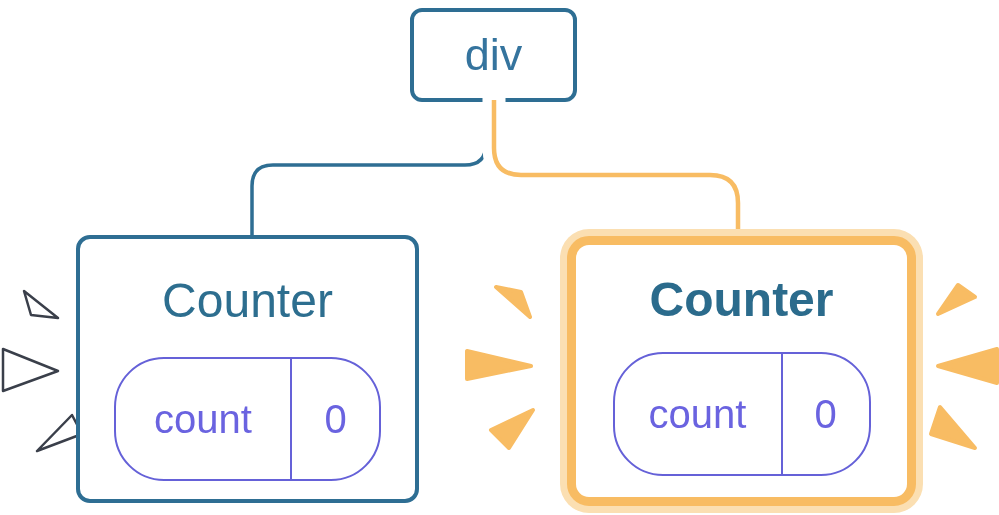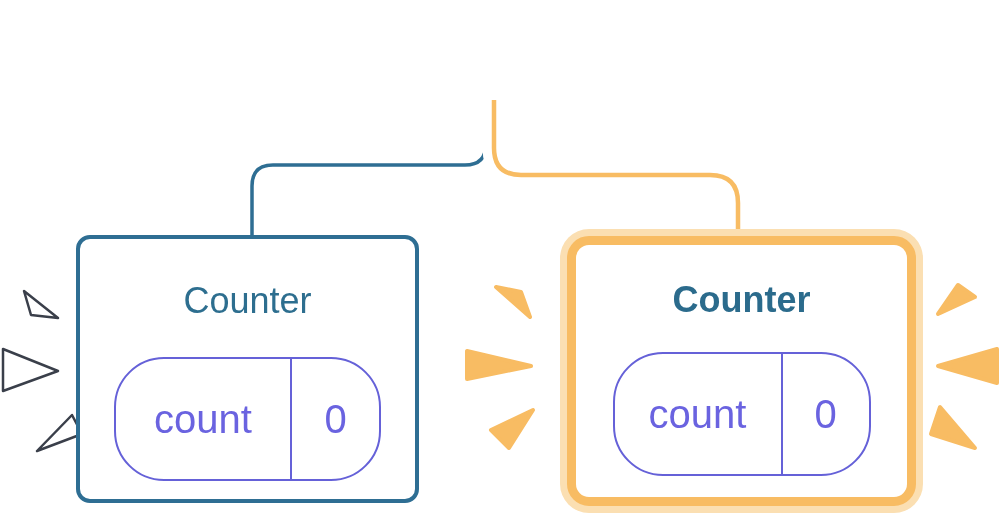--- a/index.html
+++ b/index.html
@@ -27,21 +27,21 @@
   .card{position:absolute;background:#ffffff;display:flex;flex-direction:column;align-items:center;}
   .card-left{
     left:76px;top:235px;width:343px;height:268px;
     border:4px solid var(--blue,#2E6E93);border-radius:14px;
   }
   .card-right{
     left:567px;top:236px;width:349px;height:270px;
     border:9px solid var(--orange,#F8BC63);border-radius:22px;
     box-shadow:0 0 0 7px var(--orange_halo,#FBDFB2);
   }
-  .card-title{font-size:36px;line-height:48px;text-align:center;}
+  .card-title{font-size:48px;line-height:48px;text-align:center;}
   .card-left .card-title{margin-top:38px;font-weight:500;color:var(--title,#2D6E8F);}
   .card-right .card-title{margin-top:31px;font-weight:700;color:var(--title_bold,#2B6B8C);}
 
   .pill{
     display:flex;height:124px;border:2.5px solid var(--purple,#6561D8);border-radius:50px;
     overflow:hidden;background:#ffffff;
   }
   .card-left .pill{margin-top:32px;width:267px;}
   .card-right .pill{margin-top:28px;width:258px;}
   .pill-name{
@@ -53,20 +53,23 @@
     width:87px;display:flex;align-items:center;justify-content:center;
     font-size:40px;color:var(--purple_text,#6A63E0);
   }
   .card-right .pill-value{width:86px;}
 </style>
 </head>
 <body>
 
 <div class="canvas">
 
+  <div class="node-root">
+    <span>div</span>
+  </div>
 
   <svg class="edges" viewBox="0 0 999 515">
 
     <path class="edge-blue" d="M 252 237 V 186 Q 252 165 273 165 H 465 Q 486 165 486 144 V 102"></path>
 
     <path class="edge-casing" d="M 494 97 V 148 Q 494 175 521 175 H 710 Q 738 175 738 203 V 230"></path>
     <path class="edge-orange" d="M 494 100 V 148 Q 494 175 521 175 H 710 Q 738 175 738 203 V 246"></path>
 
     <polygon class="spark-white" points="24,291 31,315 58,318"></polygon>
     <polygon class="spark-white" points="3,349 3,391 58,371"></polygon>

